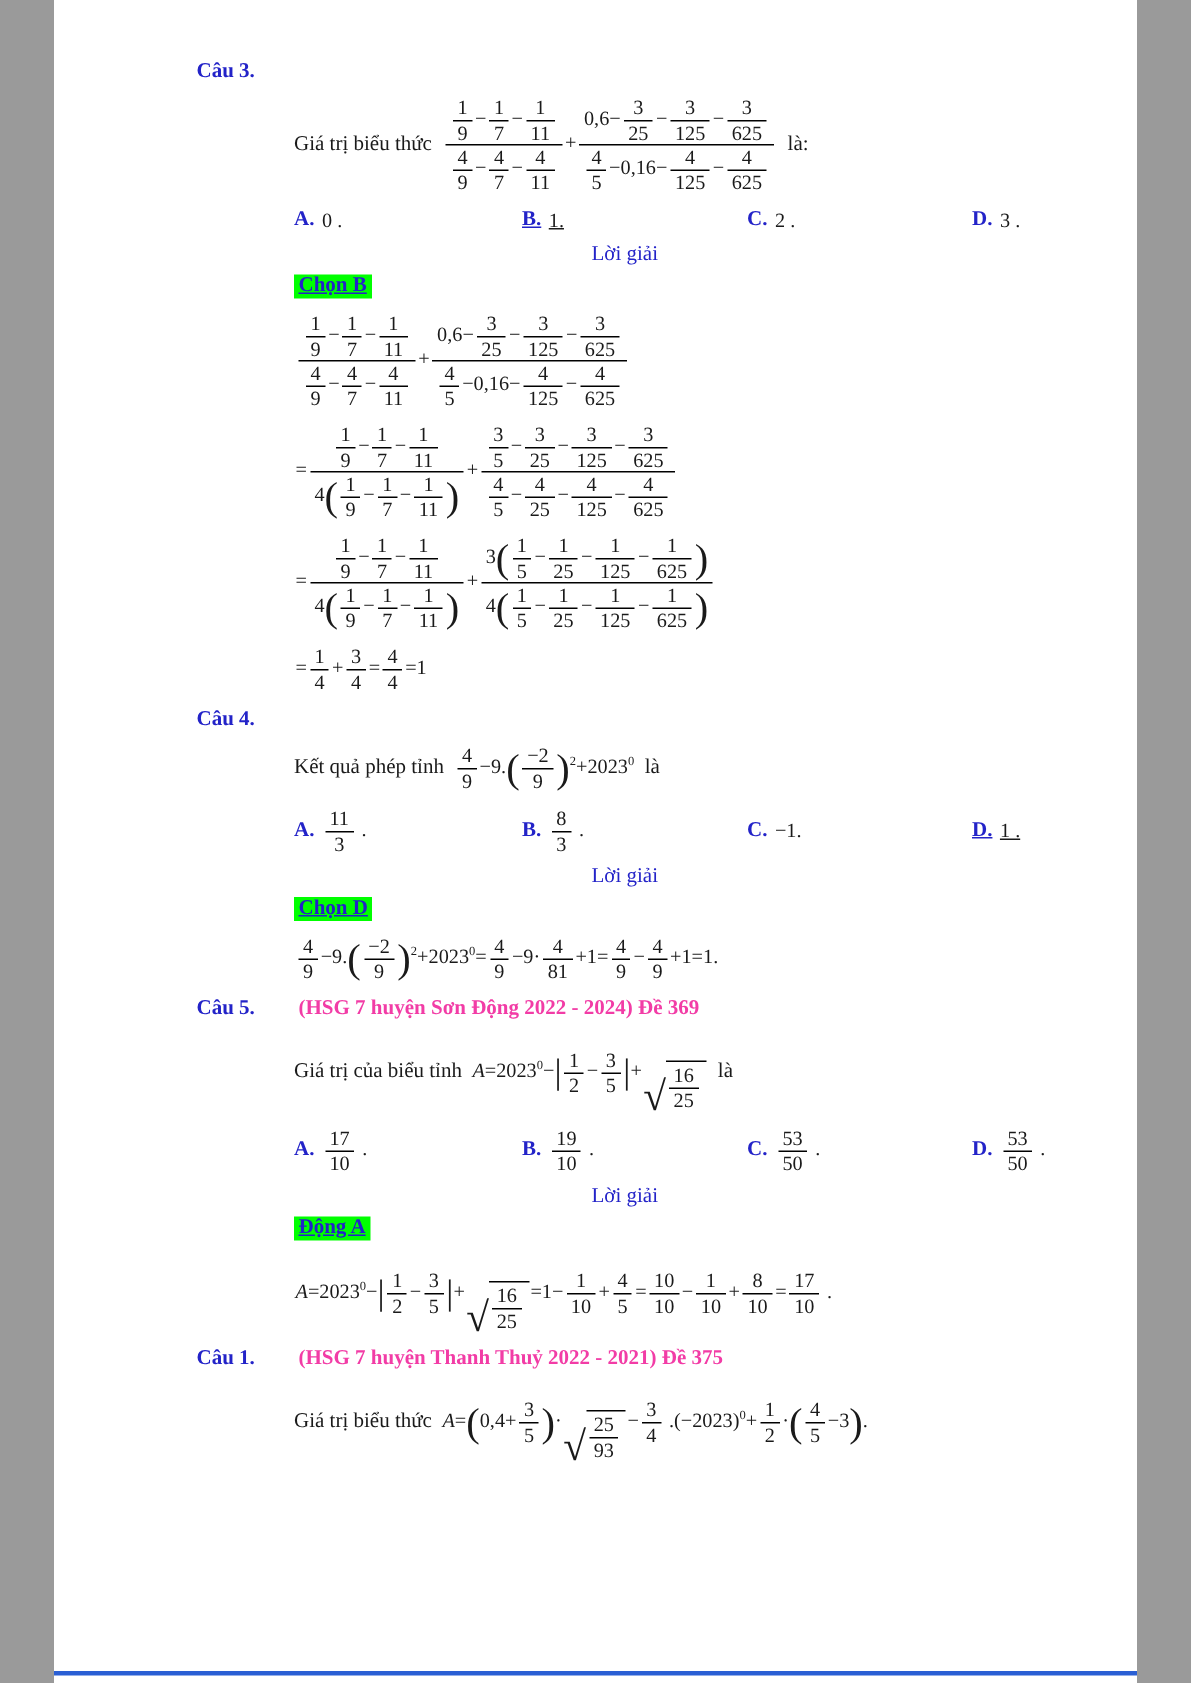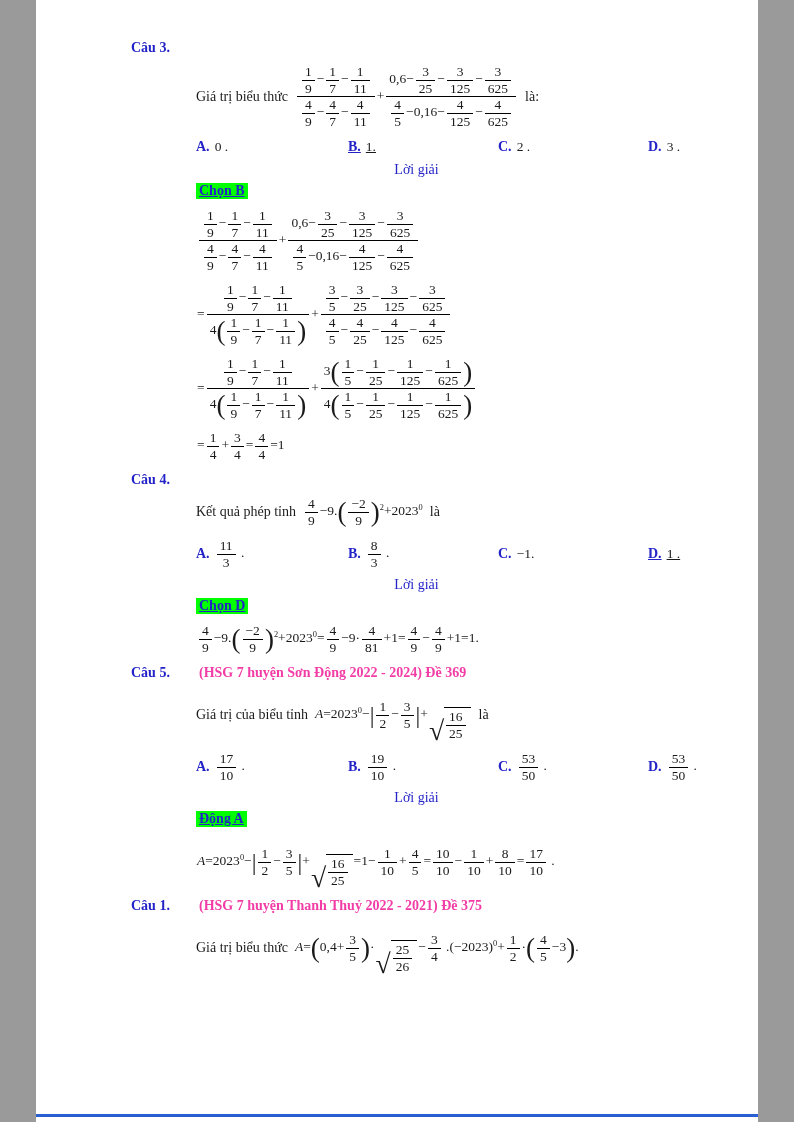--- a/index.html
+++ b/index.html
@@ -156,19 +156,19 @@
 
   <section class="question">
     <div class="qheader">
       <span class="qlabel">Câu 1.</span>
       <span class="qsource">(HSG 7 huyện Thanh Thuỷ 2022 - 2021) Đề 375</span>
     </div>
     <div class="stem">
       <span>Giá trị biểu thức</span>
       <span class="math"><i>A</i>=<span class="bigp">(</span>0,4+<span class="frac"><span class="num">3</span><span class="den">5</span></span><span class="bigp">)</span>·<span class="sqrt">
             <span class="rad">√</span>
-            <span class="radb"><span class="frac"><span class="num">25</span><span class="den">26</span></span></span>
+            <span class="radb"><span class="frac"><span class="num">25</span><span class="den">93</span></span></span>
           </span>−<span class="frac"><span class="num">3</span><span class="den">4</span></span> .(−2023)<sup>0</sup>+<span class="frac"><span class="num">1</span><span class="den">2</span></span>·<span class="bigp">(</span><span class="frac"><span class="num">4</span><span class="den">5</span></span>−3<span class="bigp">)</span>.</span>
     </div>
   </section>
 
   <div class="footer-rule"></div>
 </div>
 
 </body></html>

